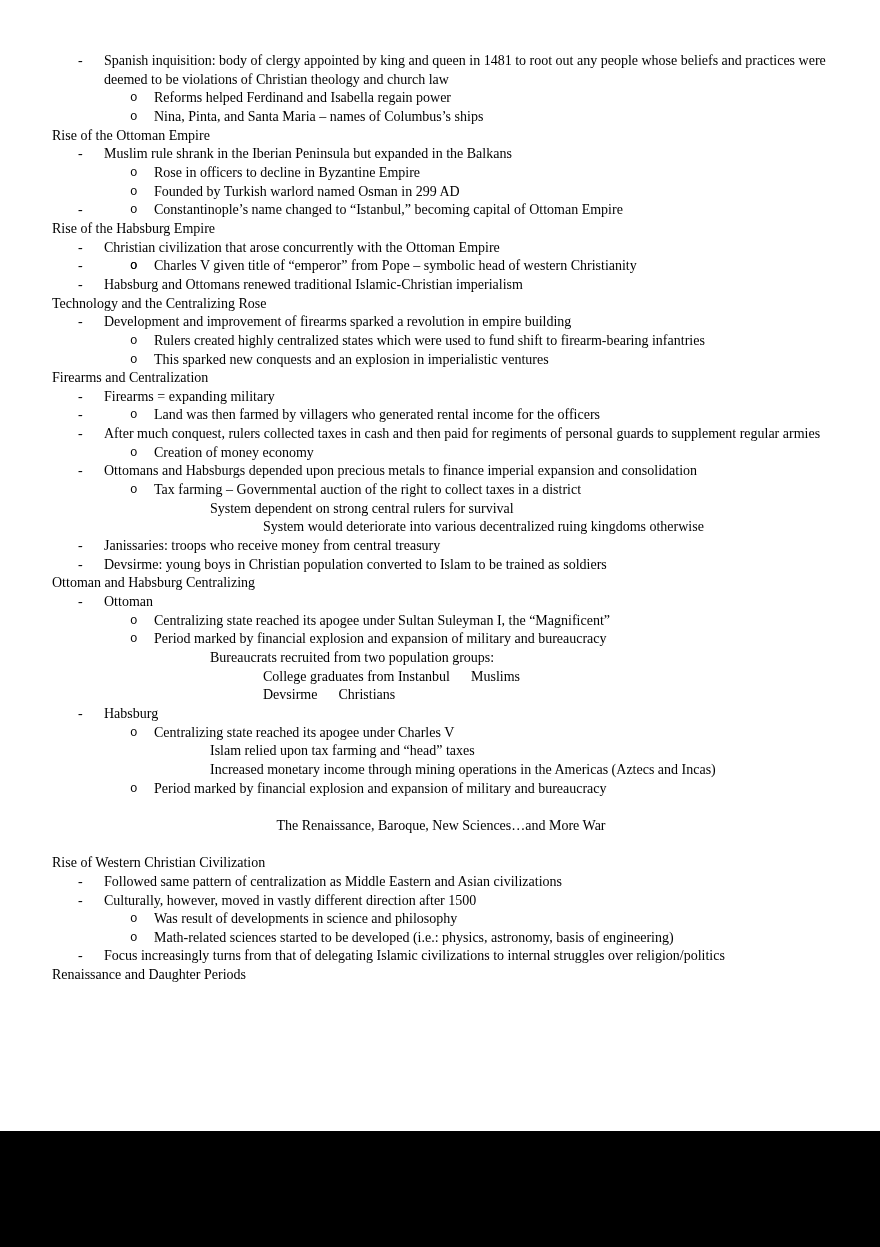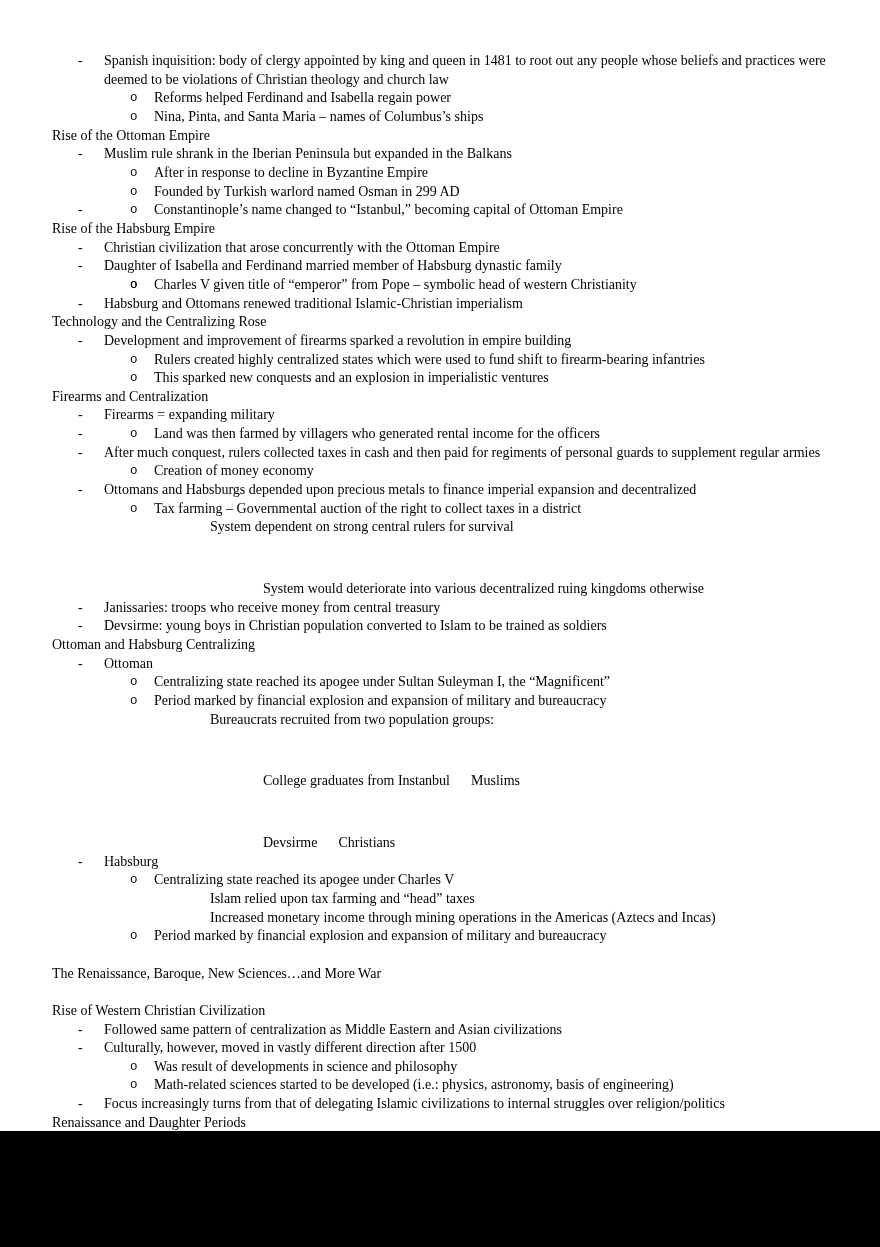--- a/index.html
+++ b/index.html
@@ -37,54 +37,54 @@
   .line.blank { height: 18.65px; }
   .line.dash { padding-left: 52px; }
   .line.dash .bullet { position: absolute; left: 26px; top: 0; }
   .line.o { padding-left: 102px; }
   .line.o .bullet {
     position: absolute; left: 78px; top: 0;
     font-family: "Liberation Mono", "DejaVu Sans Mono", monospace;
     font-size: 12.5px;
   }
   .line.l3 { padding-left: 158px; }
-  .line.l4 { padding-left: 211px; margin-top: 43px; }
-  .line.center { text-align: left; }
+  .line.l4 { padding-left: 211px; }
+  .line.center { text-align: center; }
 </style>
 </head>
 <body>
 
 <div class="page">
   <div id="doc">
       <div class="line dash"><span class="bullet">-</span><span class="text">Spanish inquisition: body of clergy appointed by king and queen in 1481 to root out any people whose beliefs and practices were deemed to be violations of Christian theology and church law</span></div>
       <div class="line o"><span class="bullet">o</span><span class="text">Reforms helped Ferdinand and Isabella regain power</span></div>
       <div class="line o"><span class="bullet">o</span><span class="text">Nina, Pinta, and Santa Maria – names of Columbus’s ships</span></div>
       <div class="line heading"><span class="text">Rise of the Ottoman Empire</span></div>
       <div class="line dash"><span class="bullet">-</span><span class="text">Muslim rule shrank in the Iberian Peninsula but expanded in the Balkans</span></div>
-      <div class="line o"><span class="bullet">o</span><span class="text">After in response to decline in Byzantine Empire</span></div>
+      <div class="line o"><span class="bullet">o</span><span class="text">Rose in officers to decline in Byzantine Empire</span></div>
       <div class="line o"><span class="bullet">o</span><span class="text">Founded by Turkish warlord named Osman in 299 AD</span></div>
       <div class="line dash"><span class="bullet">-</span></div>
       <div class="line o"><span class="bullet">o</span><span class="text">Constantinople’s name changed to “Istanbul,” becoming capital of Ottoman Empire</span></div>
       <div class="line heading"><span class="text">Rise of the Habsburg Empire</span></div>
       <div class="line dash"><span class="bullet">-</span><span class="text">Christian civilization that arose concurrently with the Ottoman Empire</span></div>
-      <div class="line dash"><span class="bullet">-</span><span class="text">Daughter of Isabella and Ferdinand married member of Habsburg dynastic family</span></div>
+      <div class="line dash"><span class="bullet">-</span></div>
       <div class="line o"><span class="bullet">o</span></div>
       <div class="line o"><span class="bullet">o</span><span class="text">Charles V given title of “emperor” from Pope – symbolic head of western Christianity</span></div>
       <div class="line dash"><span class="bullet">-</span><span class="text">Habsburg and Ottomans renewed traditional Islamic-Christian imperialism</span></div>
       <div class="line heading"><span class="text">Technology and the Centralizing Rose</span></div>
       <div class="line dash"><span class="bullet">-</span><span class="text">Development and improvement of firearms sparked a revolution in empire building</span></div>
       <div class="line o"><span class="bullet">o</span><span class="text">Rulers created highly centralized states which were used to fund shift to firearm-bearing infantries</span></div>
       <div class="line o"><span class="bullet">o</span><span class="text">This sparked new conquests and an explosion in imperialistic ventures</span></div>
       <div class="line heading"><span class="text">Firearms and Centralization</span></div>
       <div class="line dash"><span class="bullet">-</span><span class="text">Firearms = expanding military</span></div>
       <div class="line dash"><span class="bullet">-</span></div>
       <div class="line o"><span class="bullet">o</span><span class="text">Land was then farmed by villagers who generated rental income for the officers</span></div>
       <div class="line dash"><span class="bullet">-</span><span class="text">After much conquest, rulers collected taxes in cash and then paid for regiments of personal guards to supplement regular armies</span></div>
       <div class="line o"><span class="bullet">o</span><span class="text">Creation of money economy</span></div>
-      <div class="line dash"><span class="bullet">-</span><span class="text">Ottomans and Habsburgs depended upon precious metals to finance imperial expansion and decentralized</span></div>
+      <div class="line dash"><span class="bullet">-</span><span class="text">Ottomans and Habsburgs depended upon precious metals to finance imperial expansion and consolidation</span></div>
       <div class="line o"><span class="bullet">o</span><span class="text">Tax farming – Governmental auction of the right to collect taxes in a district</span></div>
       <div class="line l3"><span class="text">System dependent on strong central rulers for survival</span></div>
       <div class="line l4"><span class="text">System would deteriorate into various decentralized ruing kingdoms otherwise</span></div>
       <div class="line dash"><span class="bullet">-</span><span class="text">Janissaries: troops who receive money from central treasury</span></div>
       <div class="line dash"><span class="bullet">-</span><span class="text">Devsirme: young boys in Christian population converted to Islam to be trained as soldiers</span></div>
       <div class="line heading"><span class="text">Ottoman and Habsburg Centralizing</span></div>
       <div class="line dash"><span class="bullet">-</span><span class="text">Ottoman</span></div>
       <div class="line o"><span class="bullet">o</span><span class="text">Centralizing state reached its apogee under Sultan Suleyman I, the “Magnificent”</span></div>
       <div class="line o"><span class="bullet">o</span><span class="text">Period marked by financial explosion and expansion of military and bureaucracy</span></div>
       <div class="line l3"><span class="text">Bureaucrats recruited from two population groups:</span></div>

